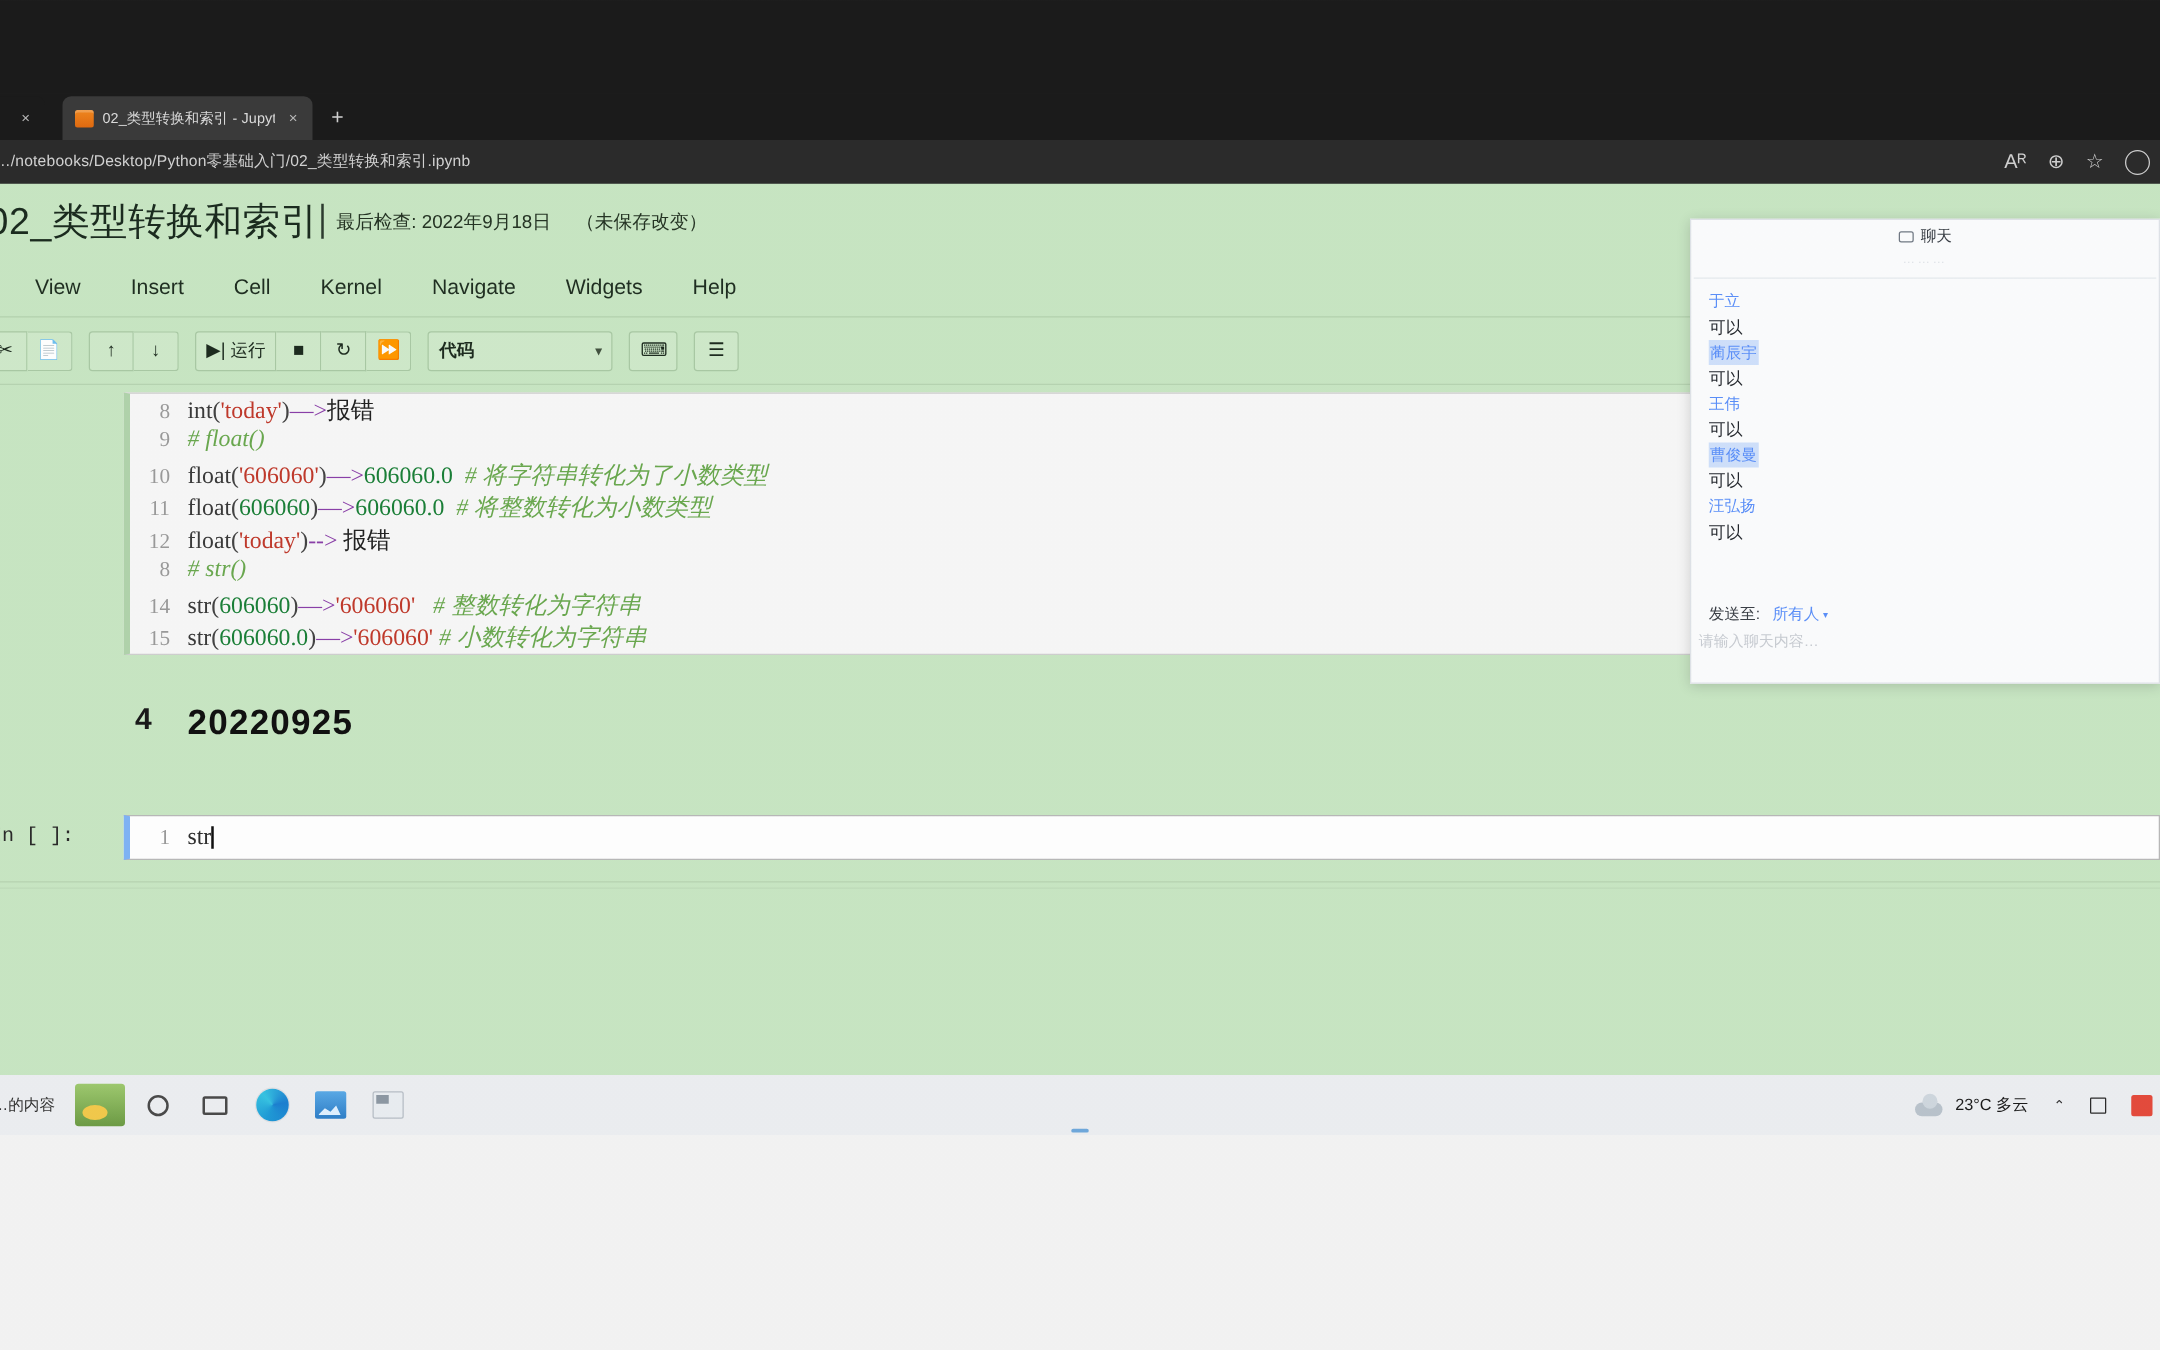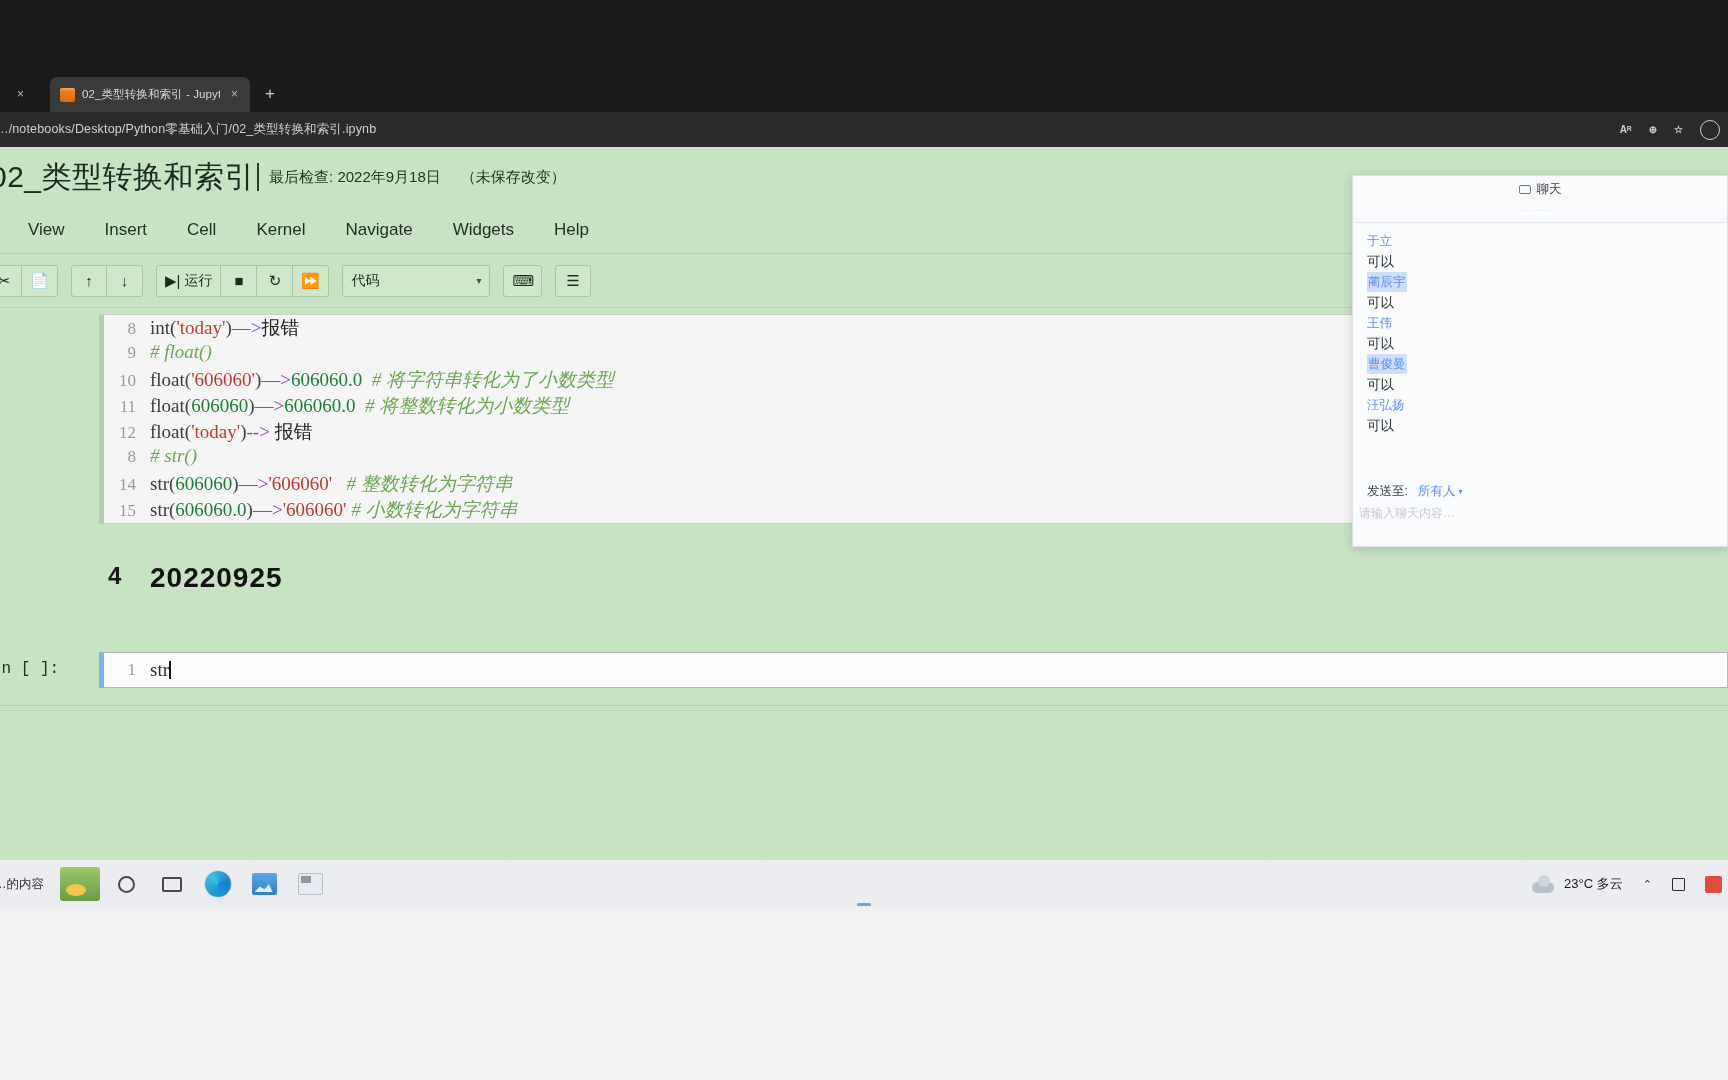--- a/index.html
+++ b/index.html
@@ -73,21 +73,21 @@
     background: #2b2b2b; display: flex; align-items: center;
   }
   .url-text {
     margin-left: -4px; font-size: 12.5px; color: #d2d2d2;
     white-space: nowrap; letter-spacing: .15px;
   }
   .url-icons {
     position: absolute; right: 8px; top: 0; height: 35px;
     display: flex; align-items: center; gap: 17px;
   }
-  .url-icons .ic { color: #d0d0d0; font-size: 10px; line-height: 1; font-weight: bold; }
+  .url-icons .ic { color: #d0d0d0; font-size: 16px; line-height: 1; }
   .url-icons .avatar-ic {
     width: 20px; height: 20px; border-radius: 50%;
     border: 1.5px solid #cfcfcf; display:flex; align-items:center; justify-content:center;
     font-size: 11px; color:#cfcfcf;
   }
 
   
   .page {
     position: absolute; left: 0; top: 147px; width: 1728px; height: 713px;
     background: #c8e6c3;
@@ -130,21 +130,21 @@
   .tgroup .tbtn + .tbtn { border-left: none; }
   .tgroup .tbtn:first-child { border-radius: 3px 0 0 3px; }
   .tgroup .tbtn:last-child { border-radius: 0 3px 3px 0; }
   .tgroup.single .tbtn { border-radius: 3px; }
   .tbtn .glyph { font-size: 15px; line-height: 1; }
   .tbtn .run-label { font-size: 14px; }
   .cell-type-select {
     height: 32px; width: 148px; padding: 0 8px;
     background: #cfe9ca; border: 1px solid #a9c9a4; border-radius: 3px;
     display: flex; align-items: center; justify-content: space-between;
-    font-size: 14px; color: #1d2b1f; margin-right: 13px;
+    font-size: 14px; color: #1d2b1f; margin-right: 13px; font-weight: bold;
   }
   .cell-type-select .chev { font-size: 10px; color: #42523f; }
   .kbd-ic { letter-spacing: -1px; }
 
   
   .cell-wrap { position: relative; margin-top: 6px; }
   .code-cell {
     position: relative; margin-left: 99px; margin-right: 0;
     background: #f7f7f7; border: 1px solid #cfcfcf;
     border-left: 5px solid #b0d3ab;

